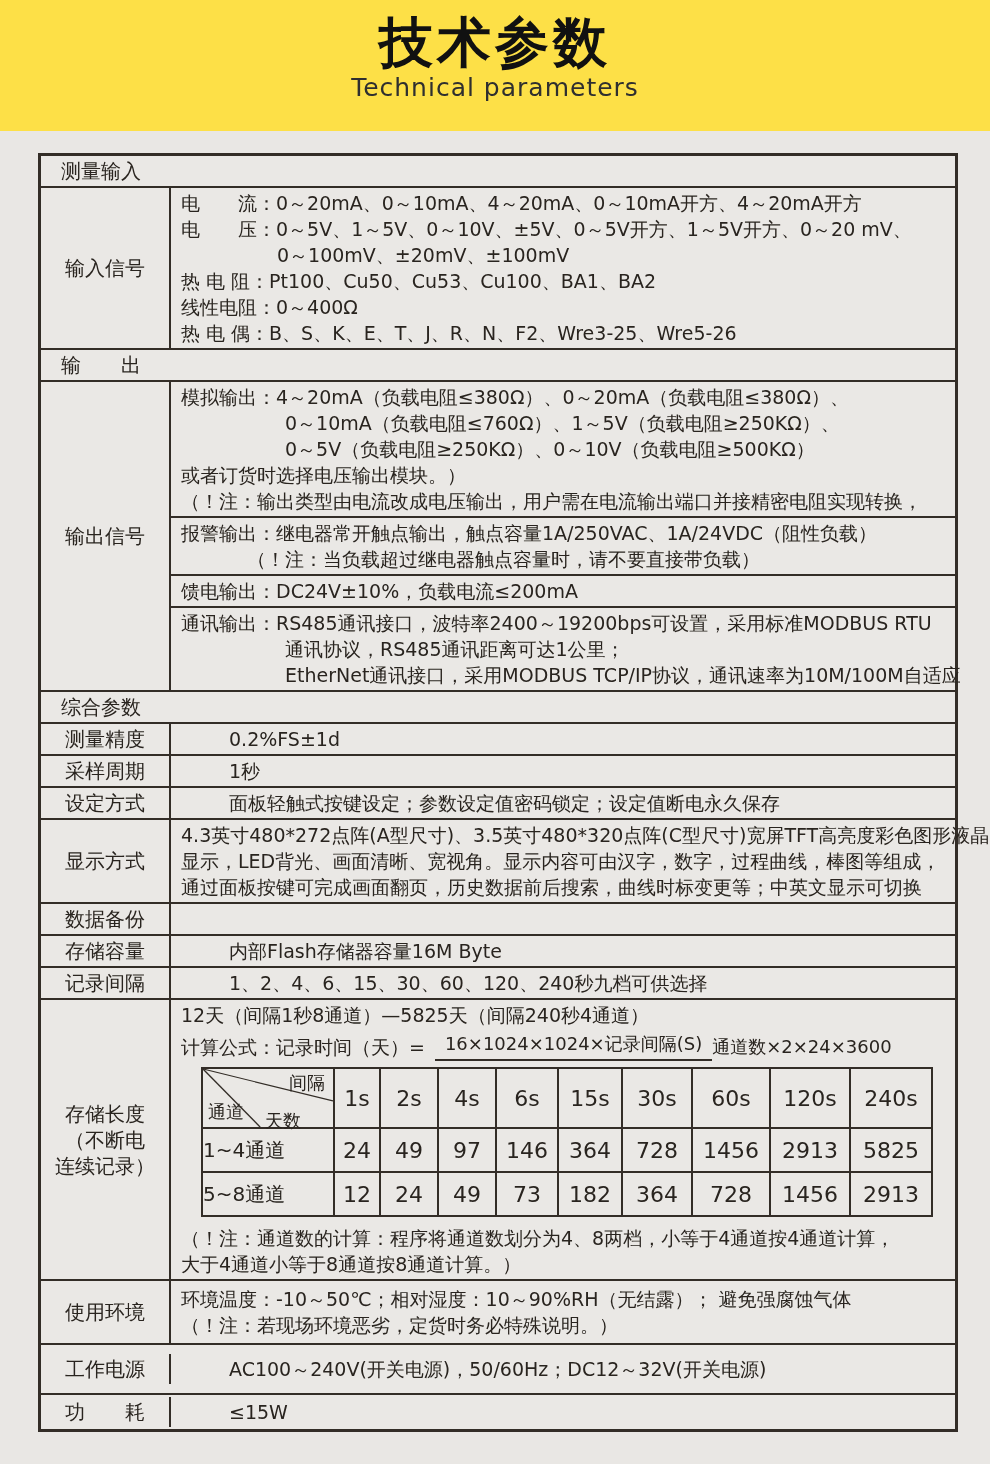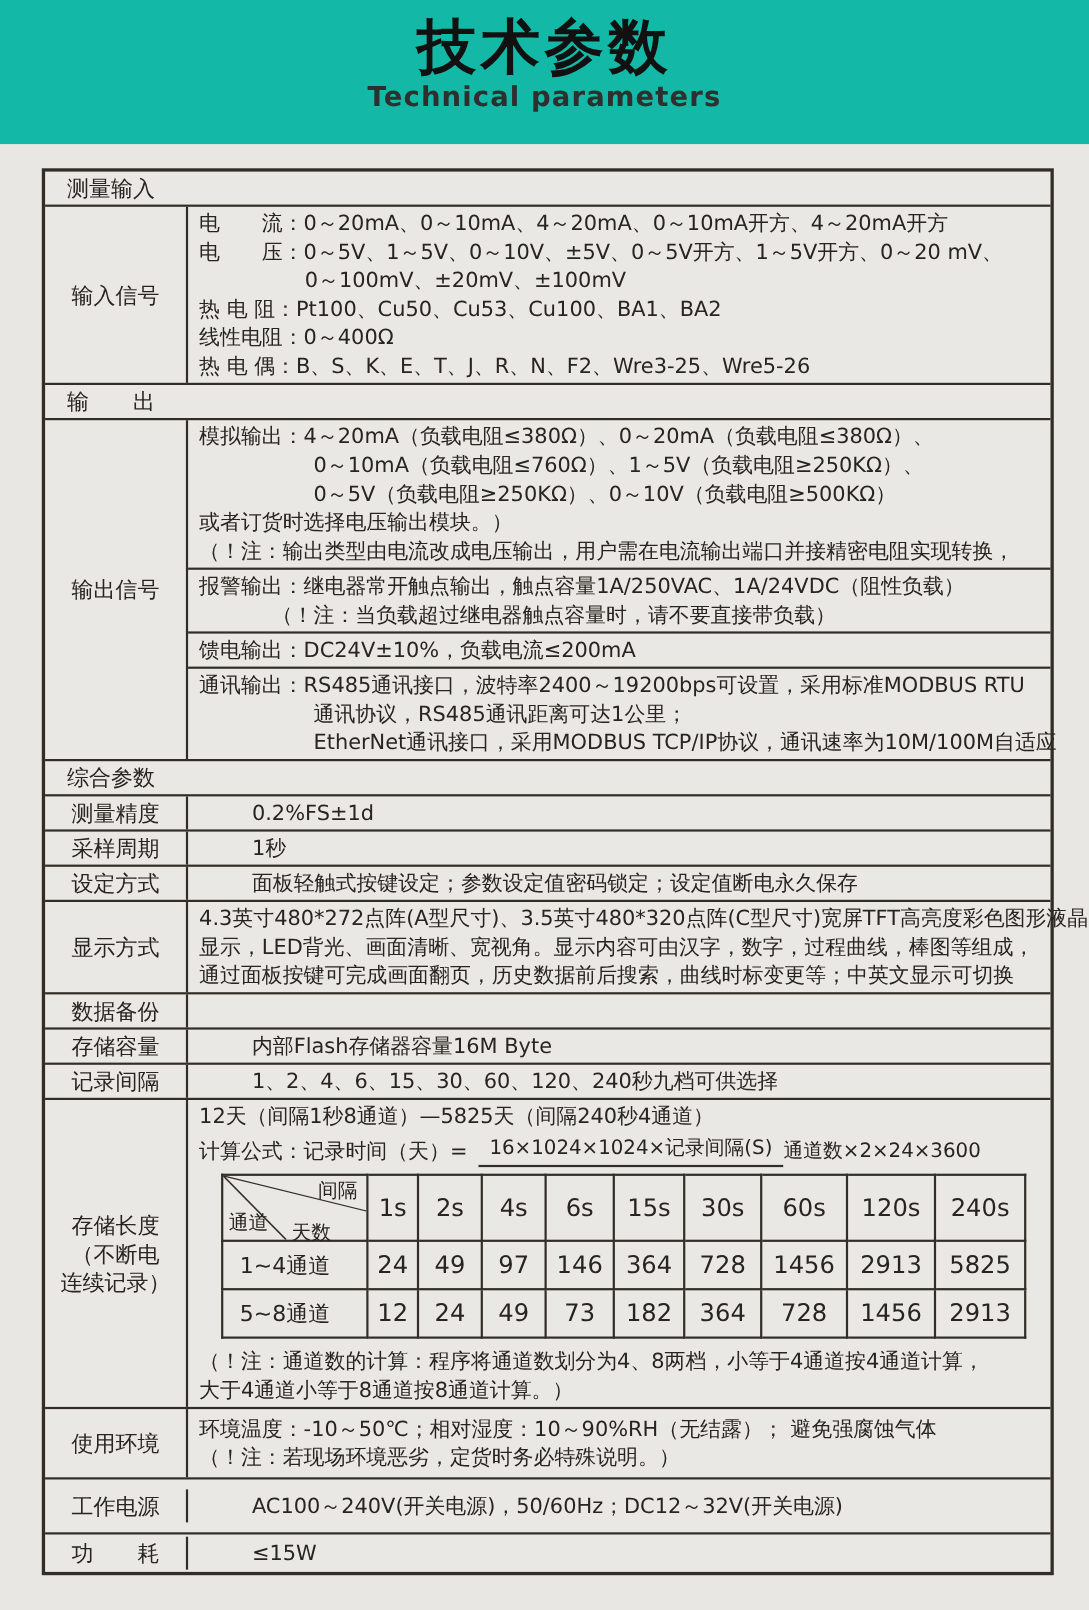--- a/index.html
+++ b/index.html
@@ -5,29 +5,29 @@
   * { box-sizing: border-box; }
   html,body { margin:0; padding:0; }
   body {
     width: 990px; height: 1464px; overflow: hidden;
     background: #e9e7e4;
     font-family: "DejaVu Sans", sans-serif;
     color: #29241f;
   }
   
   .header-strip {
-    height: 131px; background: #14b8a6;
+    height: 131px; background: #fde047;
     text-align: center; padding-top: 12px;
   }
   .title-zh {
     margin: 0; font-size: 54px; font-weight: 900; letter-spacing: 4px; color: #111;
     line-height: 62px;
   }
   .title-en {
-    font-size: 25px; color: #2f2f2f; letter-spacing: 1px; line-height: 28px; font-weight: bold;
+    font-size: 25px; color: #2f2f2f; letter-spacing: 1px; line-height: 28px;
   }
   
   .spec {
     margin: 22px 32px 0 38px;
     border: 3px solid #332d27;
     background: #eae8e5;
     font-size: 19px;
   }
   .row { display: flex; align-items: stretch; }
   .row + .row { border-top: 2px solid #332d27; }
@@ -59,21 +59,21 @@
   table.days td, table.days th {
     border: 2px solid #332d27; padding: 0 4px; text-align: center;
     font-weight: normal; font-size: 22px;
   }
   table.days .corner { width: 132px; height: 60px; padding: 0; position: relative; }
   .corner svg { position: absolute; left: 0; top: 0; width: 100%; height: 100%; }
   .corner .lb { position: absolute; font-size: 18px; line-height: 20px; }
   .corner .lb-interval { right: 8px; top: 4px; }
   .corner .lb-days { left: 62px; top: 42px; }
   .corner .lb-channel { left: 5px; bottom: 5px; }
-  table.days .chan { text-align: left; padding-left: 15px; font-size: 20px; height: 44px; margin-top: 24px; }
+  table.days .chan { text-align: left; padding-left: 0; font-size: 20px; height: 44px; margin-top: 24px; }
 </style>
 </head>
 <body>
 
 <div class="header-strip">
   <h1 class="title-zh">技术参数</h1>
   <div class="title-en">Technical parameters</div>
 </div>
 
 <div class="spec">

